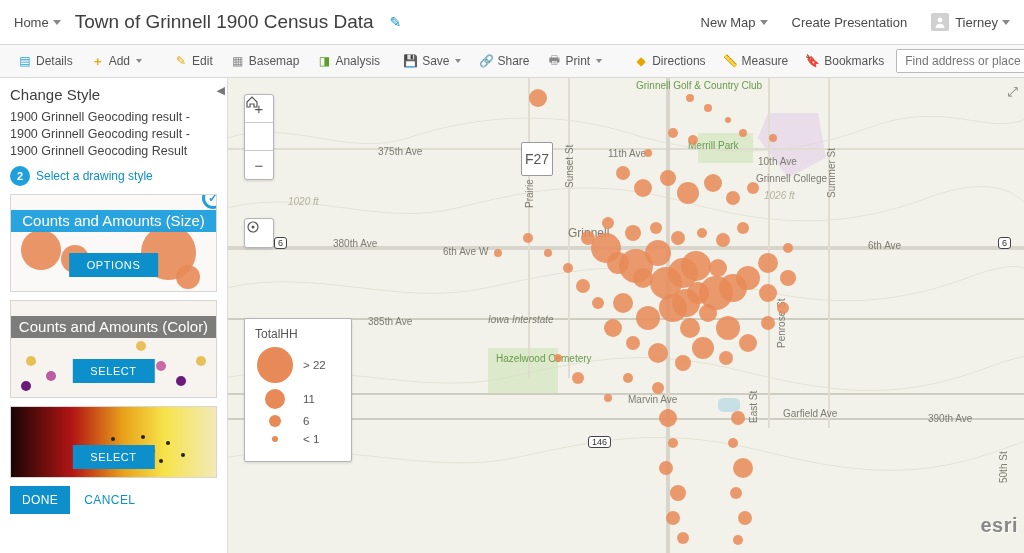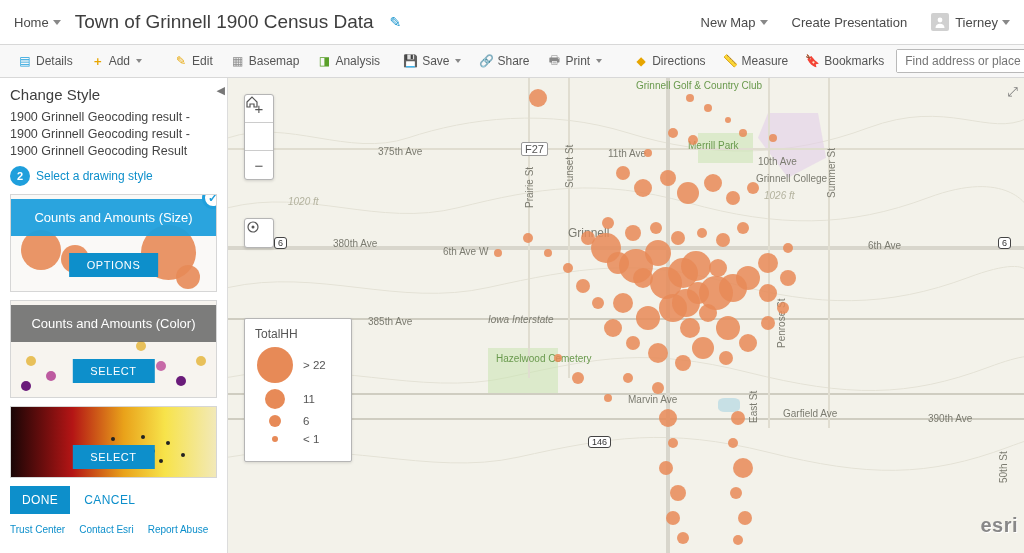--- a/index.html
+++ b/index.html
@@ -38,21 +38,21 @@
   .search-wrap input{flex:1;border:none;outline:none;padding:0 8px;font-size:12px;color:#555;height:100%;}
   
   .content{display:flex;height:calc(553px - 44px - 34px);}
   .sidebar{width:228px;border-right:1px solid var(--panel-border);padding:8px 10px 4px 10px;position:relative;overflow:hidden;}
   .sidebar h2{font-size:15px;font-weight:400;color:#3e3e3e;margin:0 0 6px 0;}
   .layer-name{font-size:12.5px;color:#444;line-height:1.35;margin-bottom:6px;}
   .chevron-collapse{position:absolute;top:6px;right:2px;font-size:11px;color:#777;cursor:pointer;}
   .step-row{display:flex;align-items:center;gap:6px;font-size:12px;color:var(--accent-blue);margin-bottom:6px;}
   .step-badge{width:20px;height:20px;border-radius:50%;background:var(--accent-blue-light);color:#fff;display:flex;align-items:center;justify-content:center;font-weight:600;font-size:11px;}
   .card{border:1px solid #d6d6d6;margin:8px 0;position:relative;height:98px;overflow:hidden;}
-  .card-head{position:absolute;top:4px;left:0;right:0;height:37px;color:#fff;font-size:13px;display:flex;align-items:center;justify-content:center;z-index:2;}
+  .card-head{position:absolute;top:15px;left:0;right:0;height:22px;color:#fff;font-size:15px;display:flex;align-items:center;justify-content:center;z-index:2;}
   .head-blue{background:rgba(31,159,220,0.95);}
   .head-gray{background:rgba(90,90,90,0.78);}
   .card-btn{position:absolute;left:50%;transform:translateX(-50%);bottom:14px;background:var(--accent-blue);color:#fff;font-size:11px;letter-spacing:0.6px;padding:6px 18px;cursor:pointer;z-index:3;}
   .check-badge{position:absolute;top:-8px;right:-8px;width:22px;height:22px;border-radius:50%;background:#fff;border:3px solid var(--accent-blue-light);display:flex;align-items:center;justify-content:center;color:var(--accent-blue-light);font-size:12px;font-weight:700;z-index:4;}
   .circles-bg{position:absolute;inset:0;background:#faf9f7;}
   .oc{position:absolute;border-radius:50%;background:var(--orange);opacity:0.9;}
   .color-bg{position:absolute;inset:0;background:#f7f4ef;}
   .pdot{position:absolute;border-radius:50%;}
   .heat-bg{position:absolute;inset:0;background:linear-gradient(90deg,#1a0505 0%, var(--heat-red) 30%, #e9a21a 55%, var(--heat-yellow) 75%, #f2e9b8 100%);}
   .hdot{position:absolute;width:4px;height:4px;border-radius:50%;background:#222;}
@@ -223,25 +223,20 @@
         <div class="hdot" style="left:170px;top:46px;"></div>
       </div>
       <div class="card-btn" style="bottom:8px;">SELECT</div>
     </div>
 
     <div class="action-row">
       <div class="done-btn">DONE</div>
       <div class="cancel-link">CANCEL</div>
     </div>
 
-    <div class="footer-links">
-      <span>Trust Center</span>
-      <span>Contact Esri</span>
-      <span>Report Abuse</span>
-    </div>
   </div>
 
   <div class="map">
 
     <svg width="100%" height="100%" viewBox="0 0 796 476" preserveAspectRatio="none">
       <rect width="796" height="476" fill="#f3f2ea"></rect>
       <g stroke="#e4e2d6" stroke-width="1" fill="none">
         <path d="M0 60 C60 40 120 80 180 60 S320 30 400 55 560 80 640 50 760 60 800 40"></path>
         <path d="M0 130 C80 110 150 150 230 130 S370 100 460 125 620 150 700 120 800 130 800 130"></path>
         <path d="M0 210 C90 190 170 230 260 210 S410 180 500 205 660 230 740 200 800 210 800 210"></path>
@@ -288,21 +283,21 @@
     <div class="map-label" style="left:296px;top:130px;transform:rotate(-90deg);transform-origin:left top;">Prairie St</div>
     <div class="map-label" style="left:336px;top:110px;transform:rotate(-90deg);transform-origin:left top;">Sunset St</div>
     <div class="map-label" style="left:548px;top:270px;transform:rotate(-90deg);transform-origin:left top;">Penrose St</div>
     <div class="map-label" style="left:520px;top:345px;transform:rotate(-90deg);transform-origin:left top;">East St</div>
     <div class="map-label" style="left:598px;top:120px;transform:rotate(-90deg);transform-origin:left top;">Summer St</div>
     <div class="map-label" style="left:770px;top:405px;transform:rotate(-90deg);transform-origin:left top;">50th St</div>
 
     <div class="map-label" style="left:46px;top:159px;background:#fff;border:1px solid #444;border-radius:3px;padding:0 3px;font-size:9px;color:#333;">6</div>
     <div class="map-label" style="left:770px;top:159px;background:#fff;border:1px solid #444;border-radius:3px;padding:0 3px;font-size:9px;color:#333;">6</div>
     <div class="map-label" style="left:360px;top:358px;background:#fff;border:1px solid #444;border-radius:3px;padding:0 3px;font-size:9px;color:#333;">146</div>
-    <div class="map-label" style="left:293px;top:64px;background:#fff;border:1px solid #999;border-radius:2px;padding:0 3px;font-size:11px;color:#555;">F27</div>
+    <div class="map-label" style="left:293px;top:64px;background:#fff;border:1px solid #999;border-radius:2px;padding:8px 3px;font-size:14px;color:#555;">F27</div>
 
     <div id="points">
         <div class="point" style="left: 390px; top: 185px; width: 22px; height: 22px;"></div>
         <div class="point" style="left: 415px; top: 200px; width: 20px; height: 20px;"></div>
         <div class="point" style="left: 430px; top: 175px; width: 26px; height: 26px;"></div>
         <div class="point" style="left: 455px; top: 195px; width: 30px; height: 30px;"></div>
         <div class="point" style="left: 470px; top: 215px; width: 22px; height: 22px;"></div>
         <div class="point" style="left: 490px; top: 190px; width: 18px; height: 18px;"></div>
         <div class="point" style="left: 505px; top: 210px; width: 28px; height: 28px;"></div>
         <div class="point" style="left: 395px; top: 225px; width: 20px; height: 20px;"></div>

